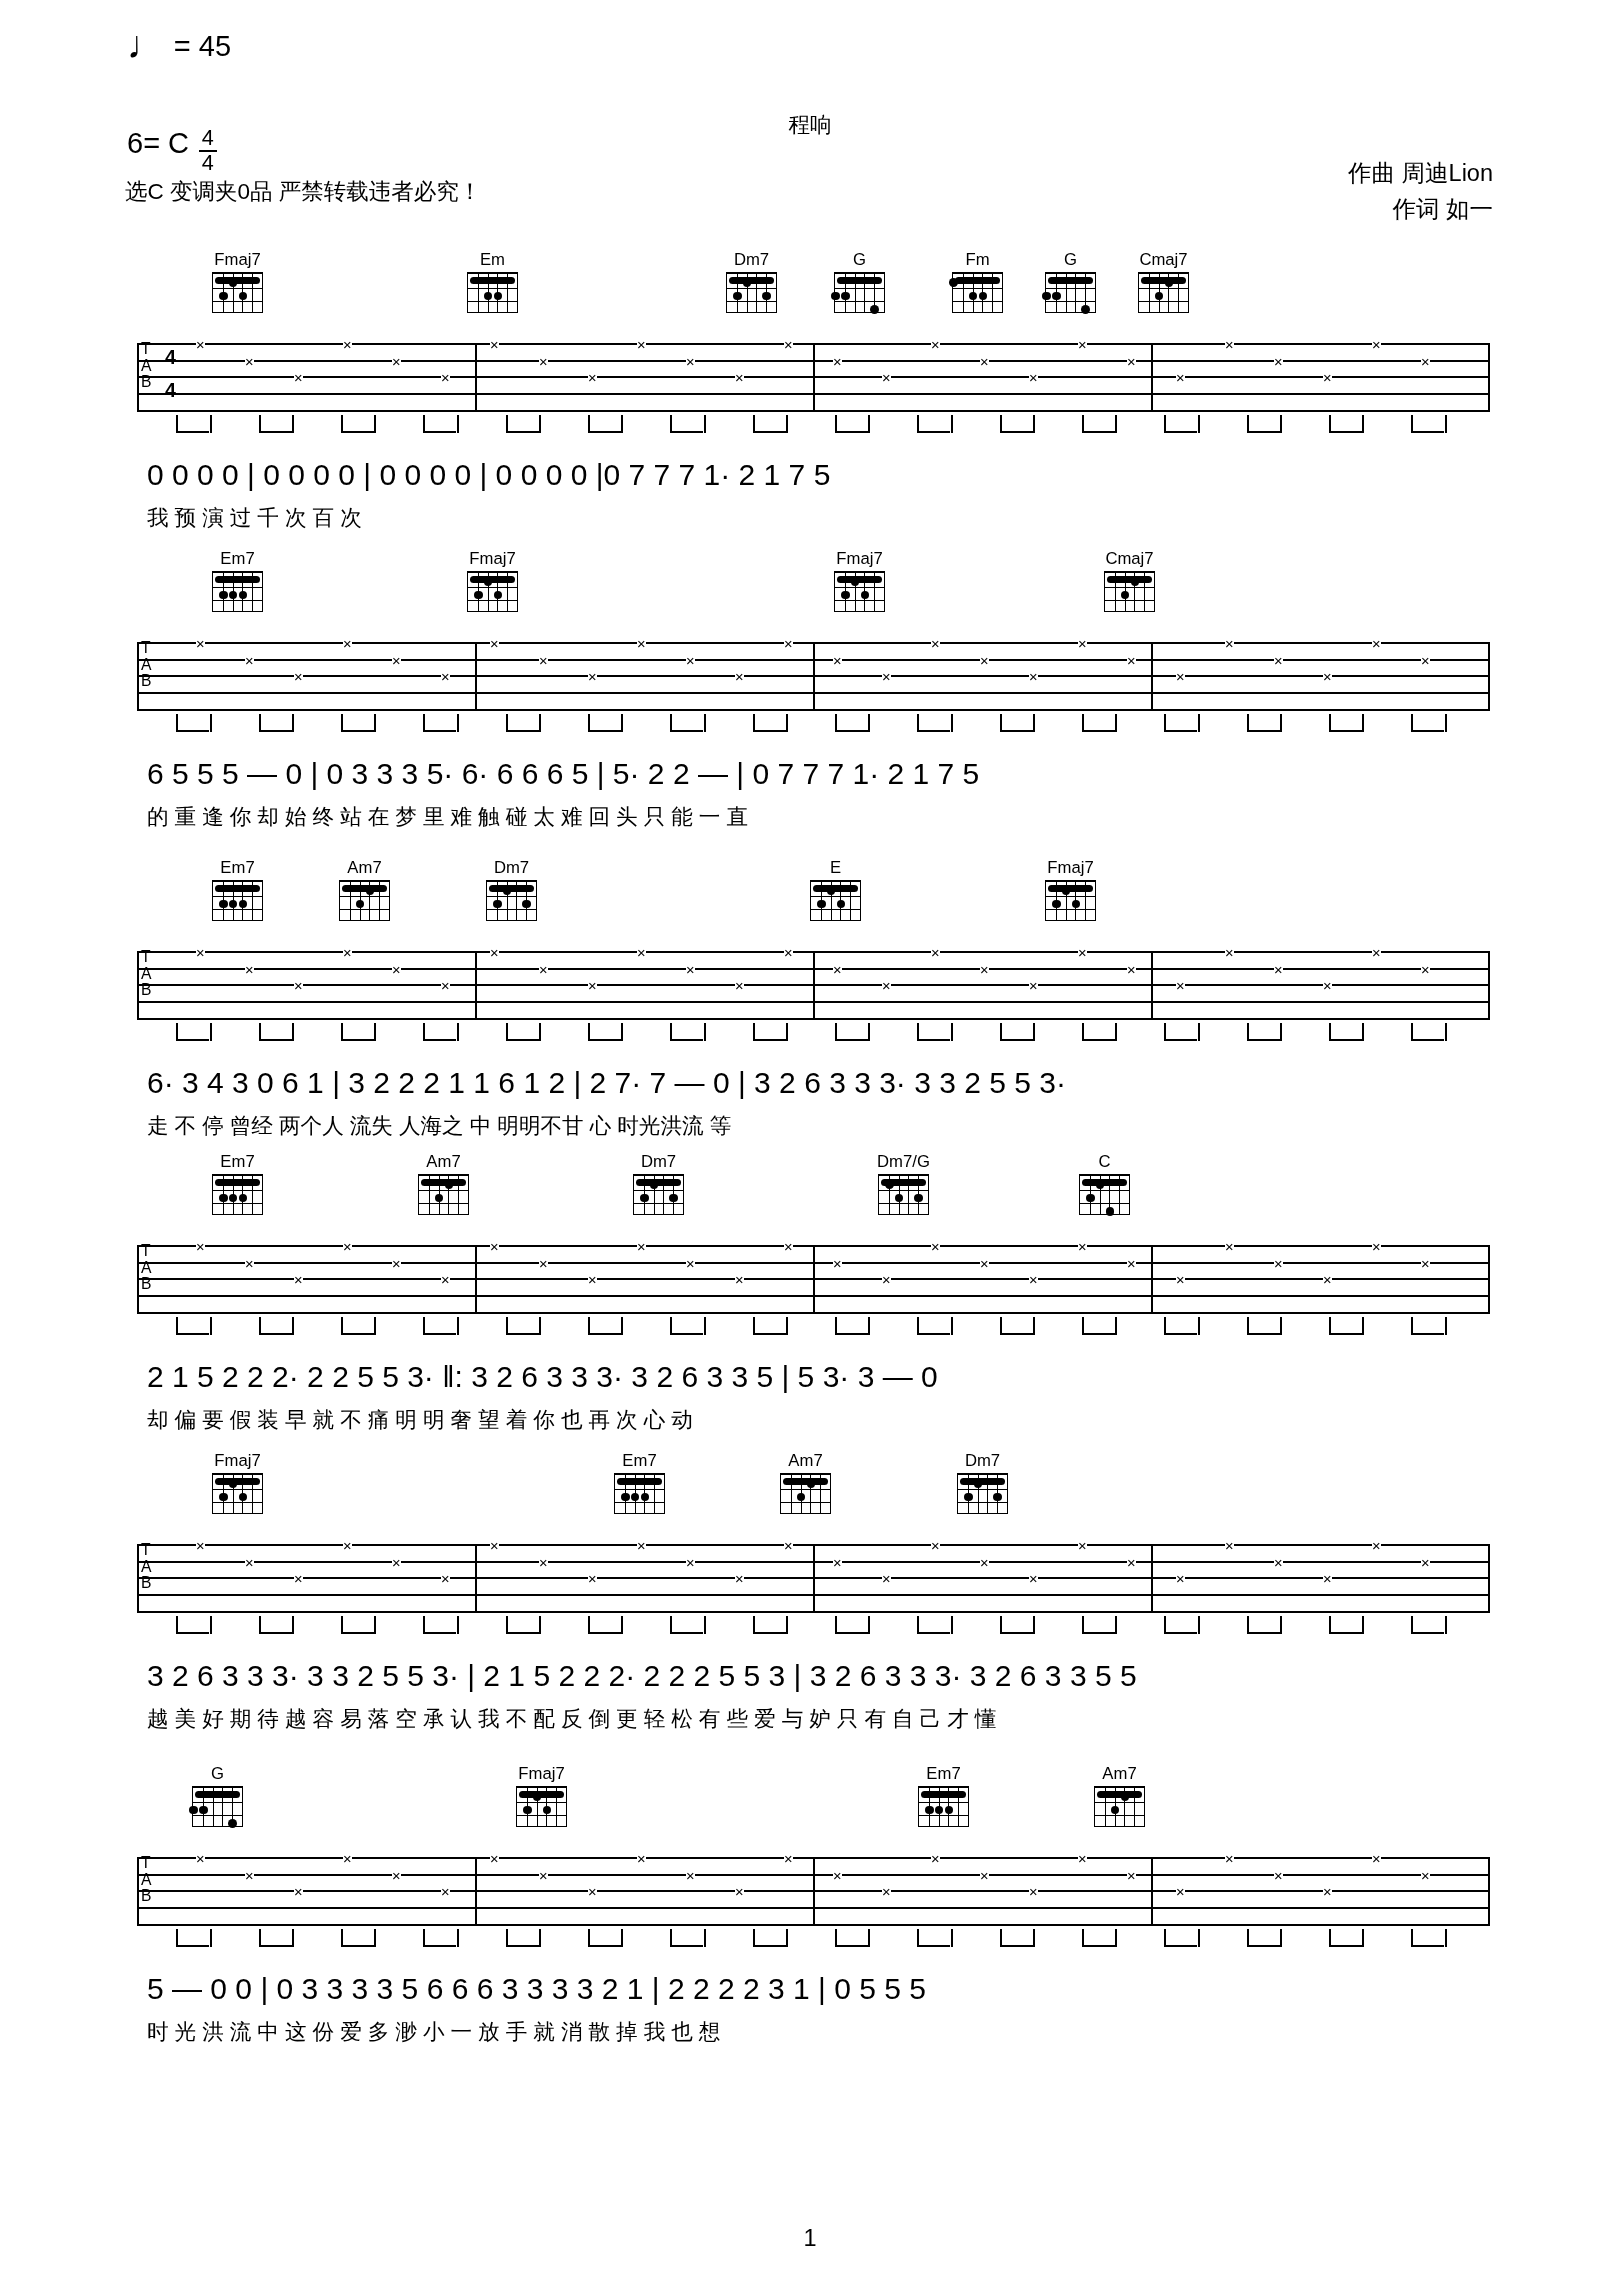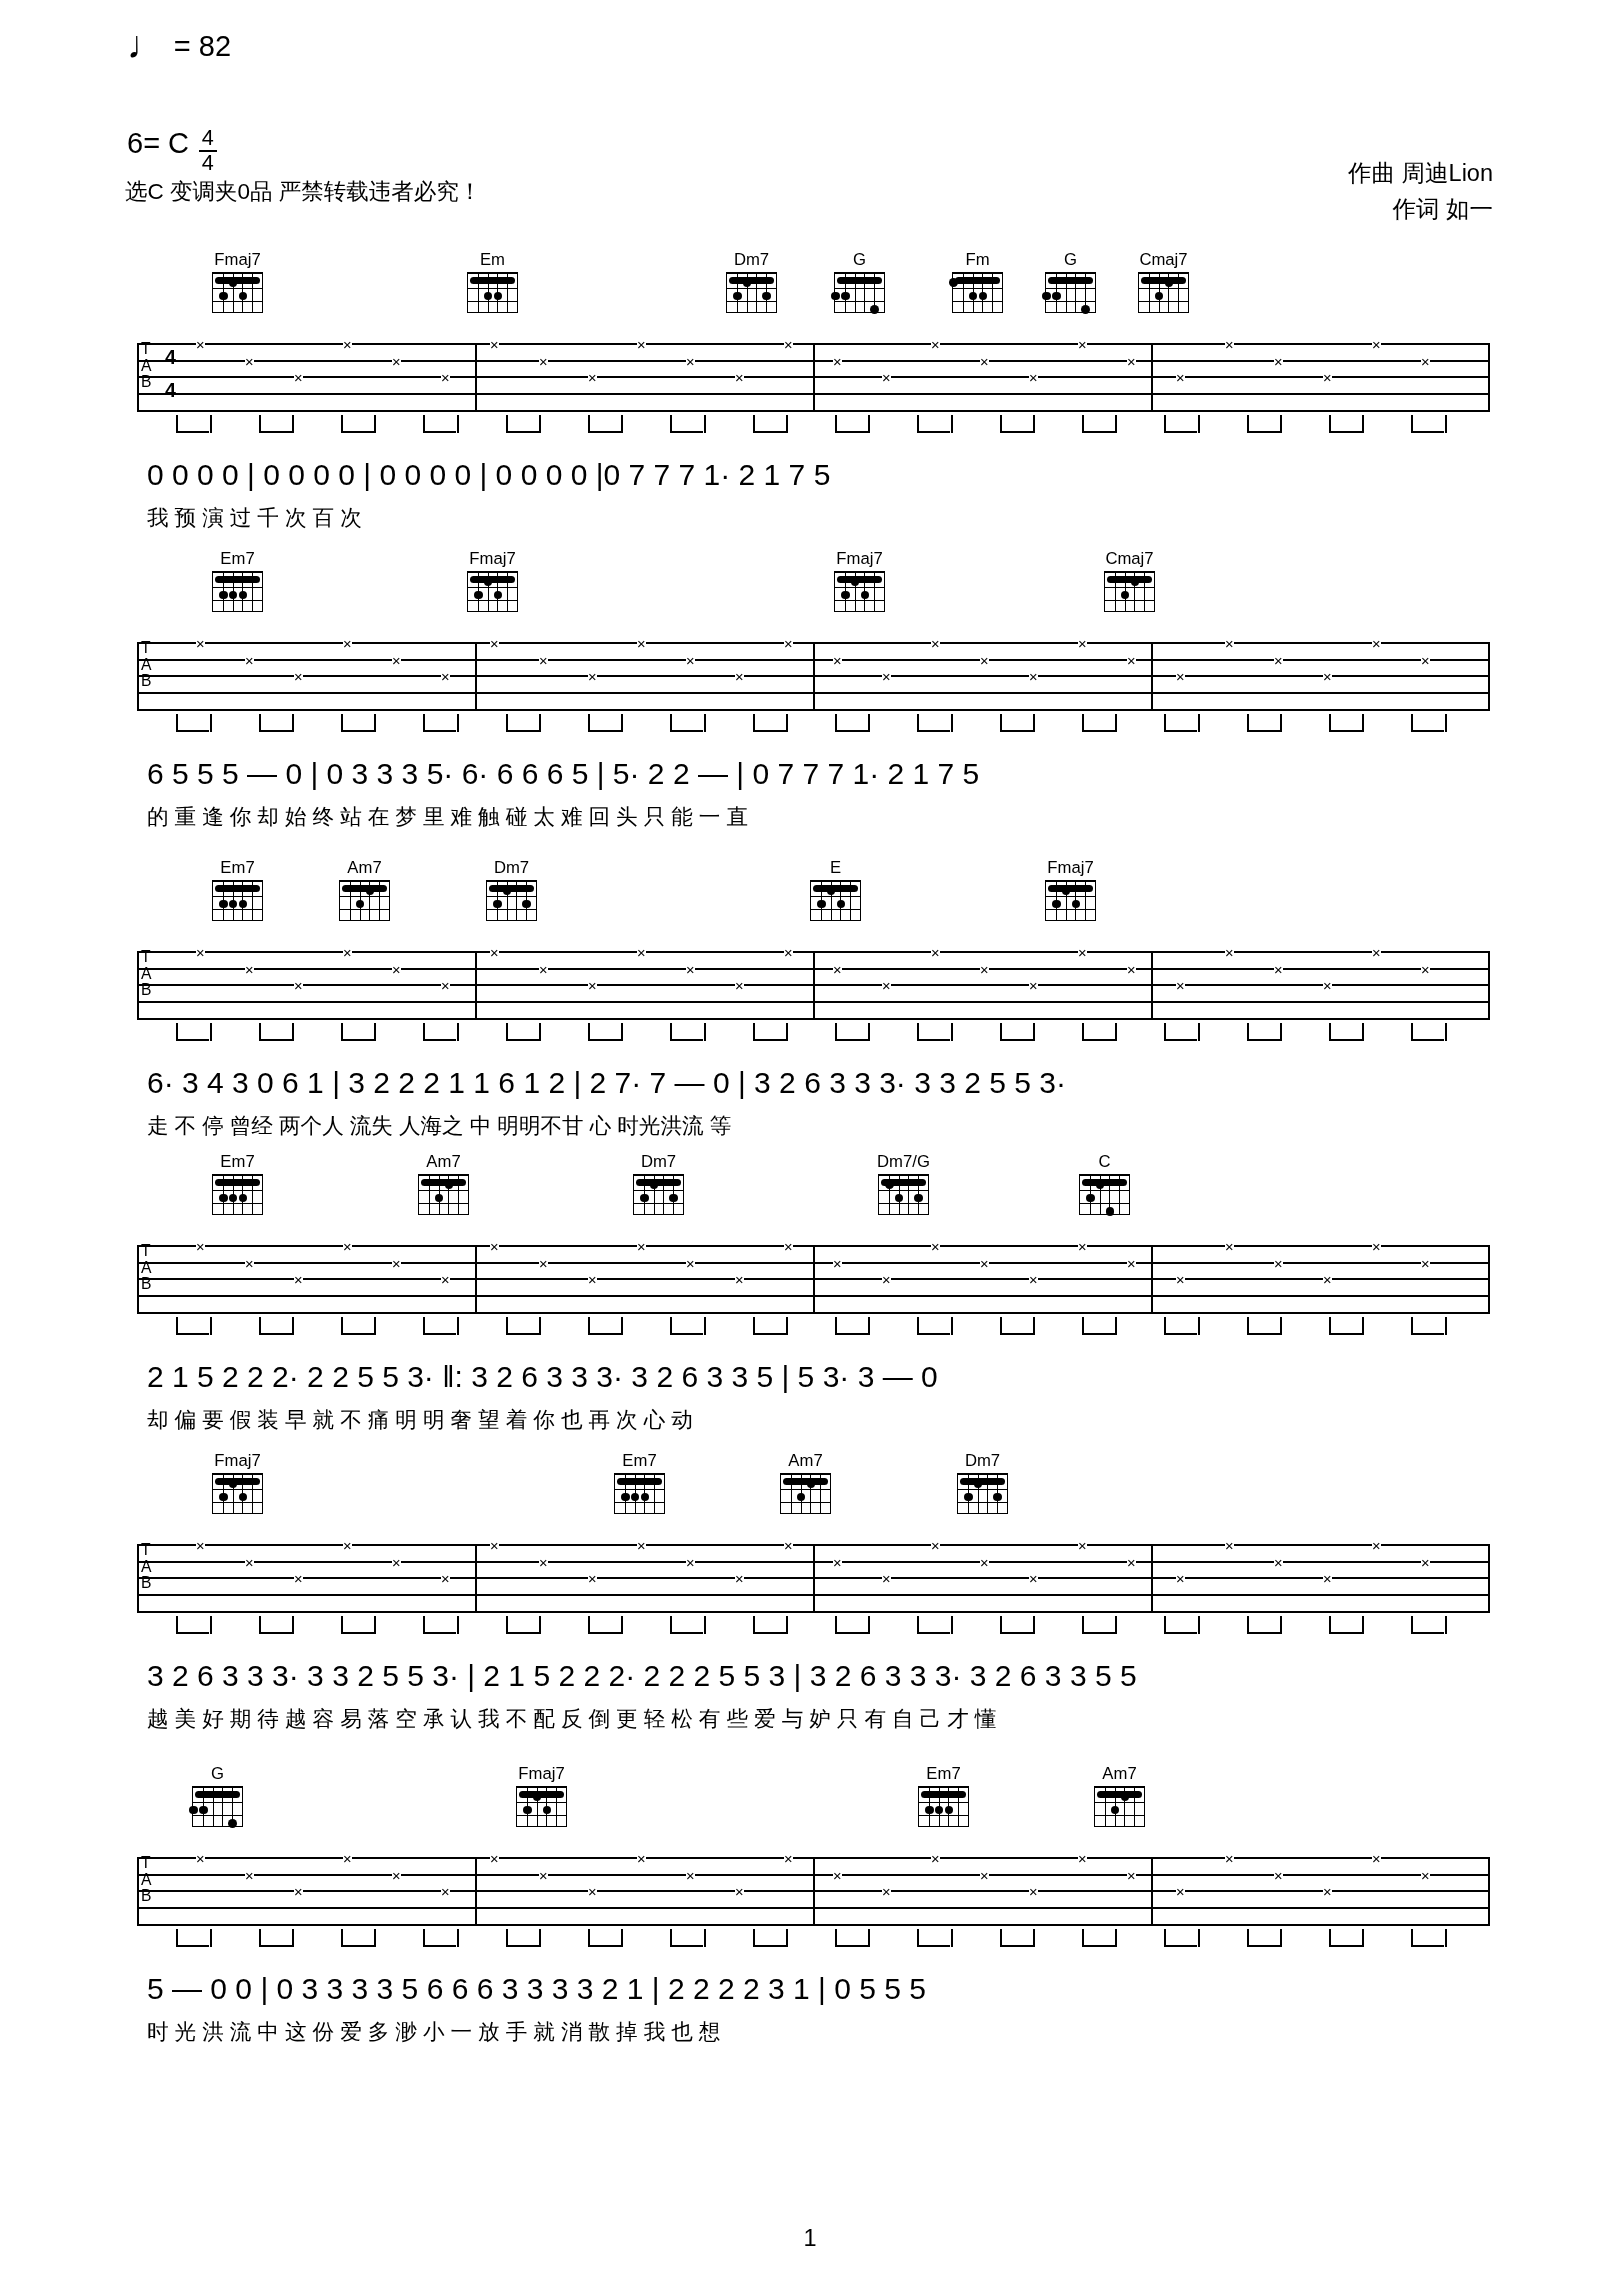--- a/index.html
+++ b/index.html
@@ -55,33 +55,34 @@
 
   .pagenum{position:absolute;left:0;right:0;bottom:41px;text-align:center;font-size:23.5px;}
 </style>
 </head>
 <body>
 
 <div class="page">
 
   <div class="tempo">
     <span class="note">♩</span>
-    <span>= 82</span>
+    <span>= 45</span>
   </div>
 
   <div class="keysig">
     <span>6= C</span>
     <span class="frac">
       <span class="num">4</span>
       <span class="den">4</span>
     </span>
   </div>
 
   <div class="notice">选C 变调夹0品 严禁转载违者必究！</div>
 
+  <div class="subtitle">程响</div>
 
   <div class="credits">
     <div>作曲 周迪Lion</div>
     <div>作词 如一</div>
   </div>
 
   <div id="systems-root">
       <div class="system" style="top: 250px;">
         <div class="chord" style="left: 206px; top: 0px;">
           <div class="cname">Fmaj7</div>

